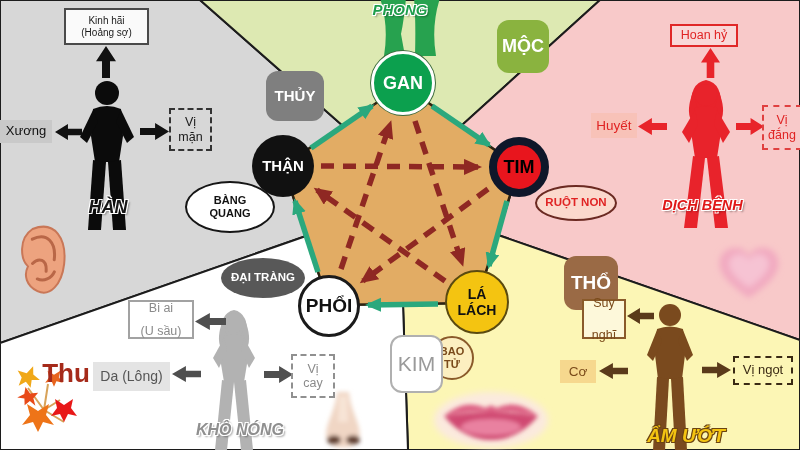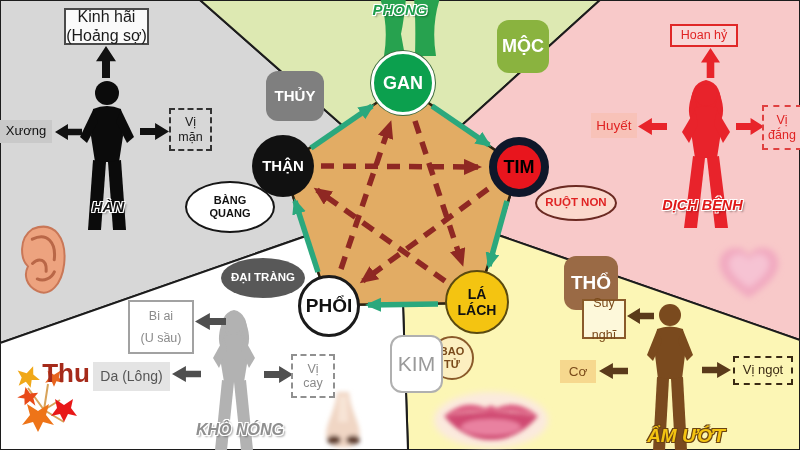--- a/index.html
+++ b/index.html
@@ -136,34 +136,34 @@
   <g transform="translate(6,366)">
     <path d="M38 44 L22 22 M38 44 L54 34 M38 44 L32 62 M38 44 L58 56 M38 44 L42 18" stroke="#d8a35a" stroke-width="2" fill="none"></path>
     <polygon points="22,22 25,15 33,17 28,10 30,2 22,7 14,2 16,10 11,17 19,15" fill="#f0a818" transform="rotate(-15 22 12)"></polygon>
     <polygon points="42,18 45,11 53,13 48,6 50,-2 42,3 34,-2 36,6 31,13 39,11" fill="#e8641e" transform="scale(0.8) translate(18,8)"></polygon>
     <polygon points="58,56 62,48 71,50 65,42 67,33 58,39 49,33 51,42 45,50 54,48" fill="#e81818"></polygon>
     <polygon points="32,66 37,56 48,59 40,49 43,38 32,45 21,38 24,49 16,59 27,56" fill="#ee7418"></polygon>
     <polygon points="22,40 25,34 32,36 27,30 29,23 22,27 15,23 17,30 12,36 19,34" fill="#e84a18" transform="rotate(25 22 32)"></polygon>
   </g>
 </svg>
 
-<div class="abs box" style="left:64px;top:8px;width:85px;height:37px;border:2px solid #4a4a4a;background:#fafafa;font-size:16px;color:#1a1a1a;flex-direction:column;">
+<div class="abs box" style="left:64px;top:8px;width:85px;height:37px;border:2px solid #4a4a4a;background:#fafafa;font-size:10px;color:#1a1a1a;flex-direction:column;">
   <span class="ln">Kinh hãi</span>
   <span class="ln">(Hoảng sợ)</span>
 </div>
 <div class="barrow ar-u" style="left:96px;top:46px;width:20px;height:32px;background:#111;"></div>
 <div class="abs" style="left:0;top:120px;width:52px;height:23px;background:#c9c9c9;font-size:13px;color:#111;">Xương</div>
 <div class="barrow ar-l" style="left:55px;top:124px;width:27px;height:16px;background:#111;"></div>
 <div class="barrow ar-r" style="left:140px;top:123px;width:29px;height:17px;background:#111;"></div>
 <div class="abs" style="left:169px;top:108px;width:43px;height:43px;border:2px dashed #333;font-size:12.5px;color:#1a1a1a;flex-direction:column;background:#d7d7d7;">
   <span class="ln">Vị</span>
   <span class="ln">mặn</span>
 </div>
 <div class="abs badge" style="left:218px;top:71px;width:58px;height:50px;background:var(--thuy_badge,#7f7f7f);font-size:15px;">THỦY</div>
-<div class="abs ital outW" style="left:84px;top:198px;width:48px;height:18px;font-size:15px;color:#161616;">HÀN</div>
+<div class="abs ital outW" style="left:84px;top:198px;width:48px;height:18px;font-size:18px;color:#161616;">HÀN</div>
 <div class="abs circle" style="left:252px;top:135px;width:62px;height:62px;background:var(--than_circle,#111);color:#fff;font-size:15px;">THẬN</div>
 <div class="abs ellipse" style="left:185px;top:181px;width:90px;height:52px;background:#fff;border:2px solid #161616;font-size:11px;color:#111;flex-direction:column;">
   <span class="ln">BÀNG</span>
   <span class="ln">QUANG</span>
 </div>
 
 <div class="abs ital outW" style="left:364px;top:1px;width:72px;height:18px;font-size:15px;color:#1f9e4c;">PHONG</div>
 <div class="abs badge" style="left:449px;top:20px;width:52px;height:53px;background:var(--moc_badge,#8ab33f);font-size:18px;">MỘC</div>
 <div class="abs circle" style="left:371px;top:51px;width:64px;height:64px;background:var(--gan_circle,#0ca04e);color:#fff;font-size:18px;border:3px solid #fff;box-shadow:0 0 0 1px #3a6a3a;">GAN</div>
 
@@ -194,21 +194,21 @@
 <div class="abs circle" style="left:445px;top:270px;width:64px;height:64px;background:var(--lalach_circle,#f4c411);color:#111;font-size:14px;font-weight:bold;border:2px solid #5a4a10;flex-direction:column;">
   <span class="ln">LÁ</span>
   <span class="ln">LÁCH</span>
 </div>
 <div class="abs circle" style="left:430px;top:336px;width:44px;height:44px;background:#fcefc0;border:2px solid #8a5a2a;color:#7a4a1a;font-size:11px;flex-direction:column;">
   <span class="ln">BAO</span>
   <span class="ln">TỬ</span>
 </div>
 
 <div class="abs ellipse" style="left:221px;top:258px;width:84px;height:40px;background:#585858;color:#fff;font-size:11.5px;">ĐẠI TRÀNG</div>
-<div class="abs box" style="left:128px;top:300px;width:66px;height:54px;border:2px solid #a2a2a2;color:#8a8a8a;font-size:12.5px;flex-direction:column;gap:8px;">
+<div class="abs box" style="left:128px;top:300px;width:66px;height:39px;border:2px solid #a2a2a2;color:#8a8a8a;font-size:12.5px;flex-direction:column;gap:8px;">
   <span class="ln">Bi ai</span>
   <span class="ln">(U sầu)</span>
 </div>
 <div class="barrow ar-l" style="left:195px;top:313px;width:31px;height:17px;background:#4f4f4f;"></div>
 <div class="abs" style="left:93px;top:362px;width:77px;height:29px;background:#e4e4e4;color:#555;font-size:14px;">Da (Lông)</div>
 <div class="barrow ar-l" style="left:172px;top:366px;width:29px;height:16px;background:#4f4f4f;"></div>
 <div class="barrow ar-r" style="left:264px;top:366px;width:29px;height:17px;background:#4f4f4f;"></div>
 <div class="abs" style="left:291px;top:354px;width:44px;height:44px;border:2px dashed #909090;color:#8a8a8a;font-size:12.5px;flex-direction:column;background:#fff;">
   <span class="ln">Vị</span>
   <span class="ln">cay</span>

